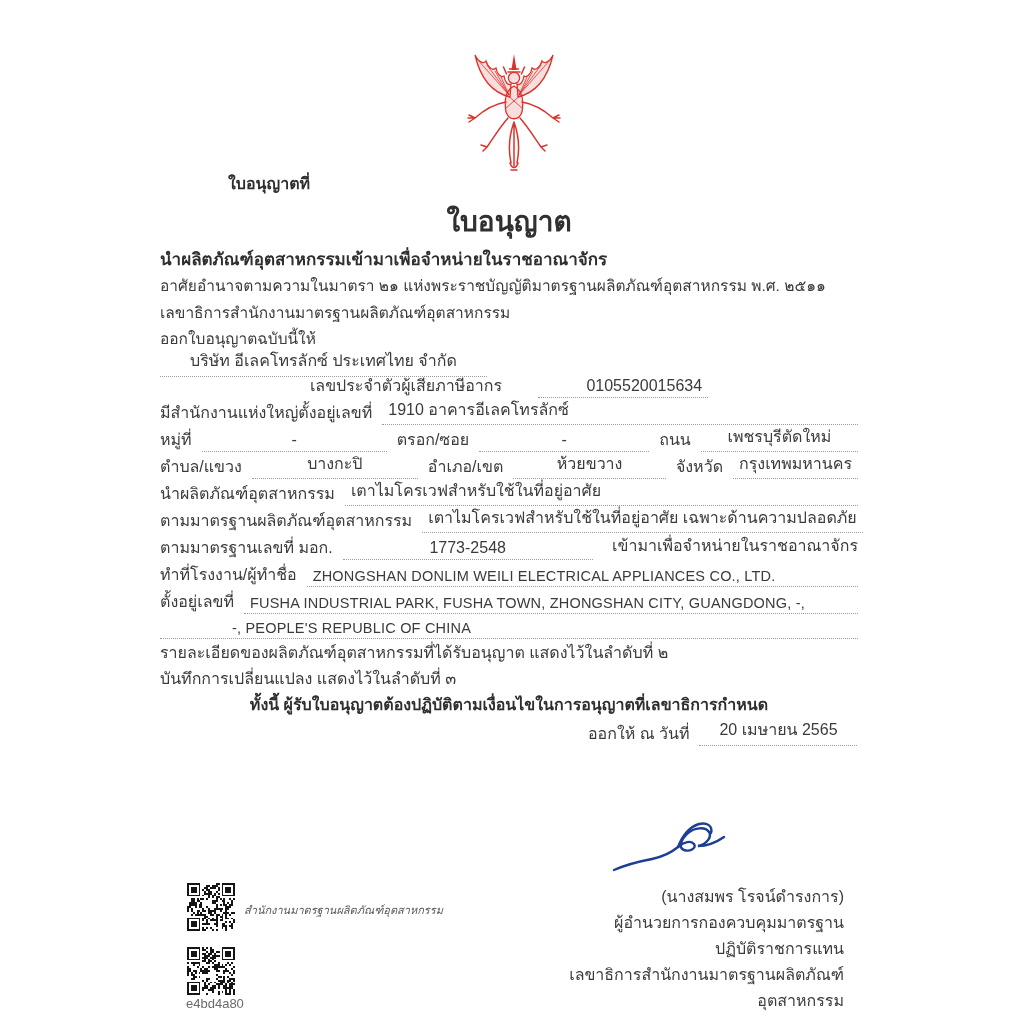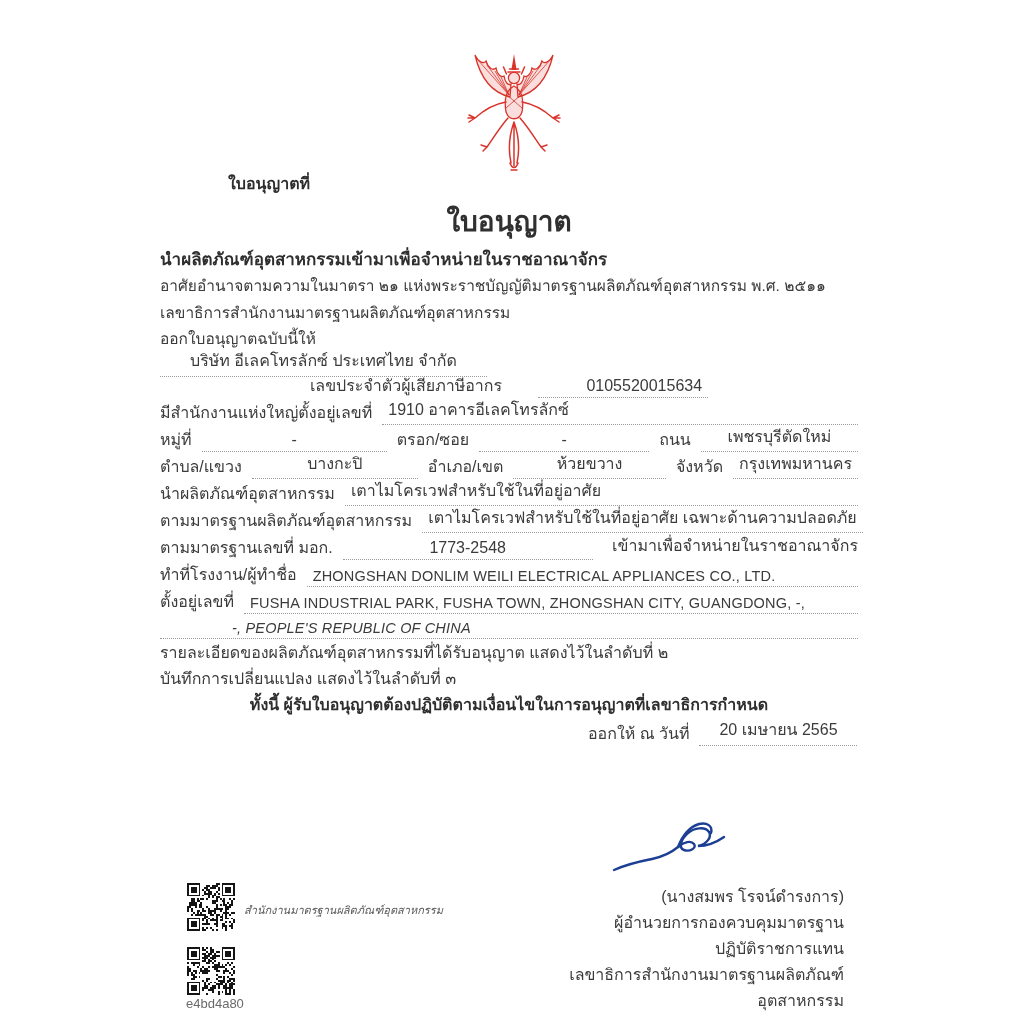--- a/index.html
+++ b/index.html
@@ -54,21 +54,21 @@
   .r-factory{top:563px;}
   .r-addr1{top:590px;}
   .r-addr2{top:615px;}
   .r-note1{top:641px;}
   .r-note2{top:667px;}
   .r-cond{top:693px;font-weight:700;color:#2e2e2e;}
   .w185{width:185px;text-align:center;}
   .w170{width:170px;text-align:center;}
   .stdno-cell{width:250px;text-align:center;}
   .purpose{margin-left:auto;white-space:nowrap;padding-bottom:2px;}
-  .addr2-pad{padding-left:72px;text-align:left;font-style:italic;}
+  .addr2-pad{padding-left:72px;text-align:left;}
 
   .issued-row{position:absolute;left:588px;top:720px;display:flex;align-items:flex-end;height:26px;}
   .issued-row .cell{min-width:158px;text-align:center;padding-bottom:3px;}
 
   .sig-svg{position:absolute;left:608px;top:818px;width:134px;height:60px;}
   .sig-svg path{stroke:var(--blue);fill:none;stroke-width:2.4;stroke-linecap:round;}
   .sig-block{position:absolute;left:500px;top:884px;width:344px;text-align:right;line-height:26px;}
 
   .qr{position:absolute;width:48px;height:48px;}
   .qr svg{width:100%;height:100%;}

